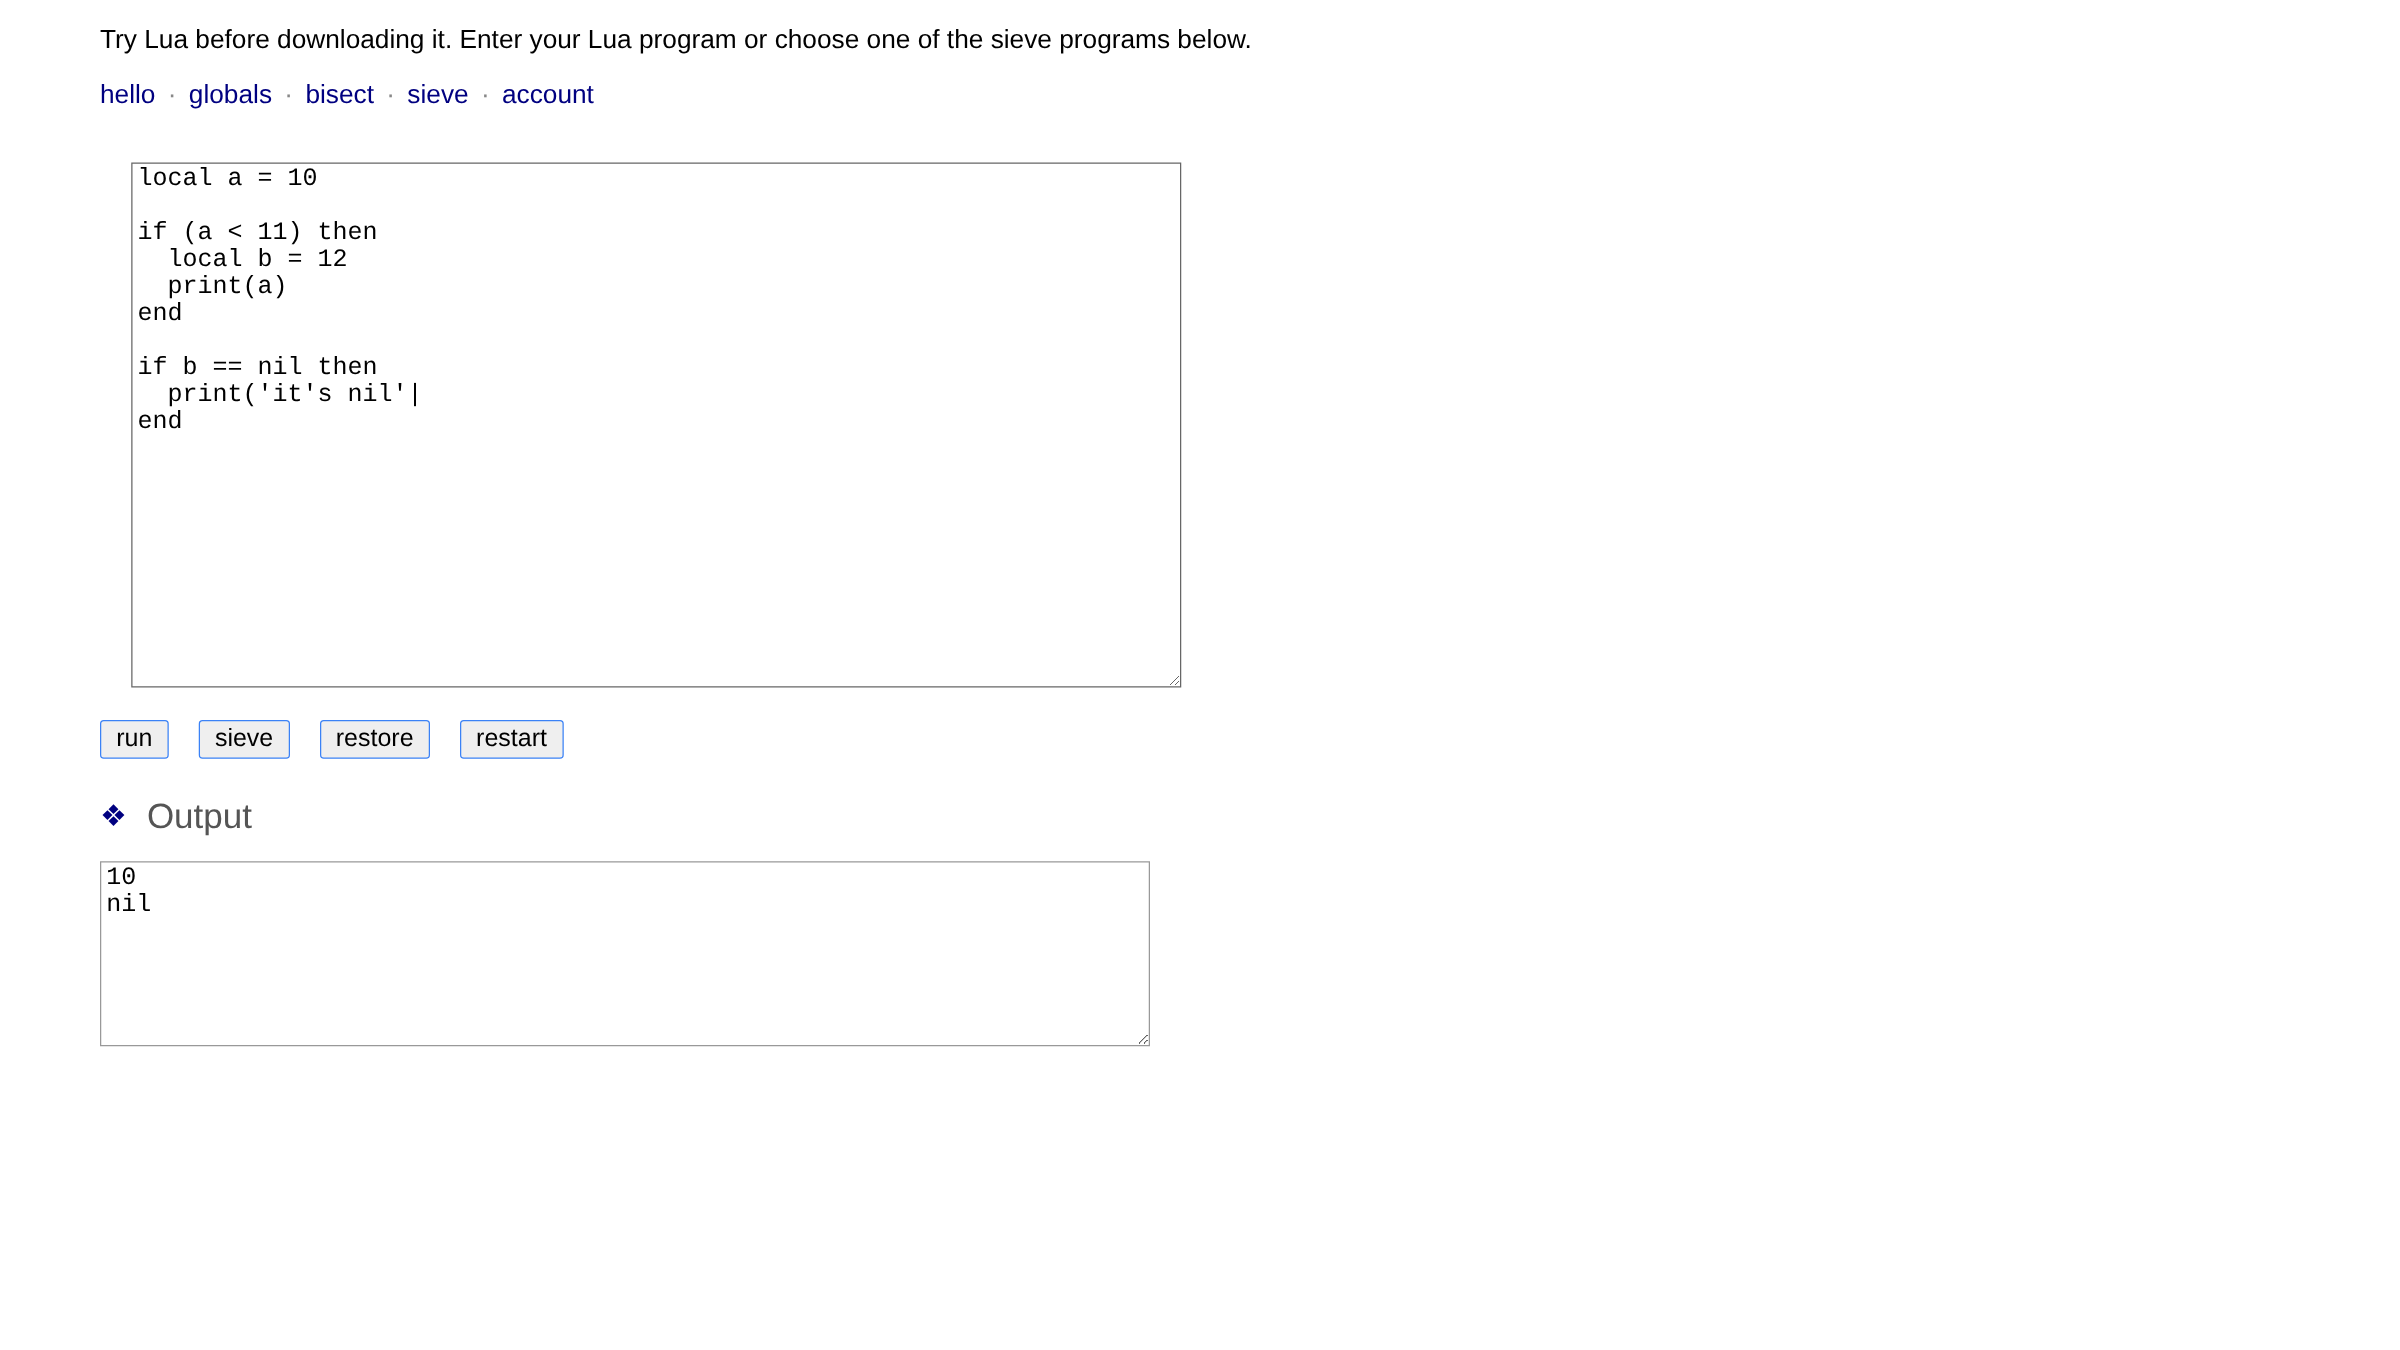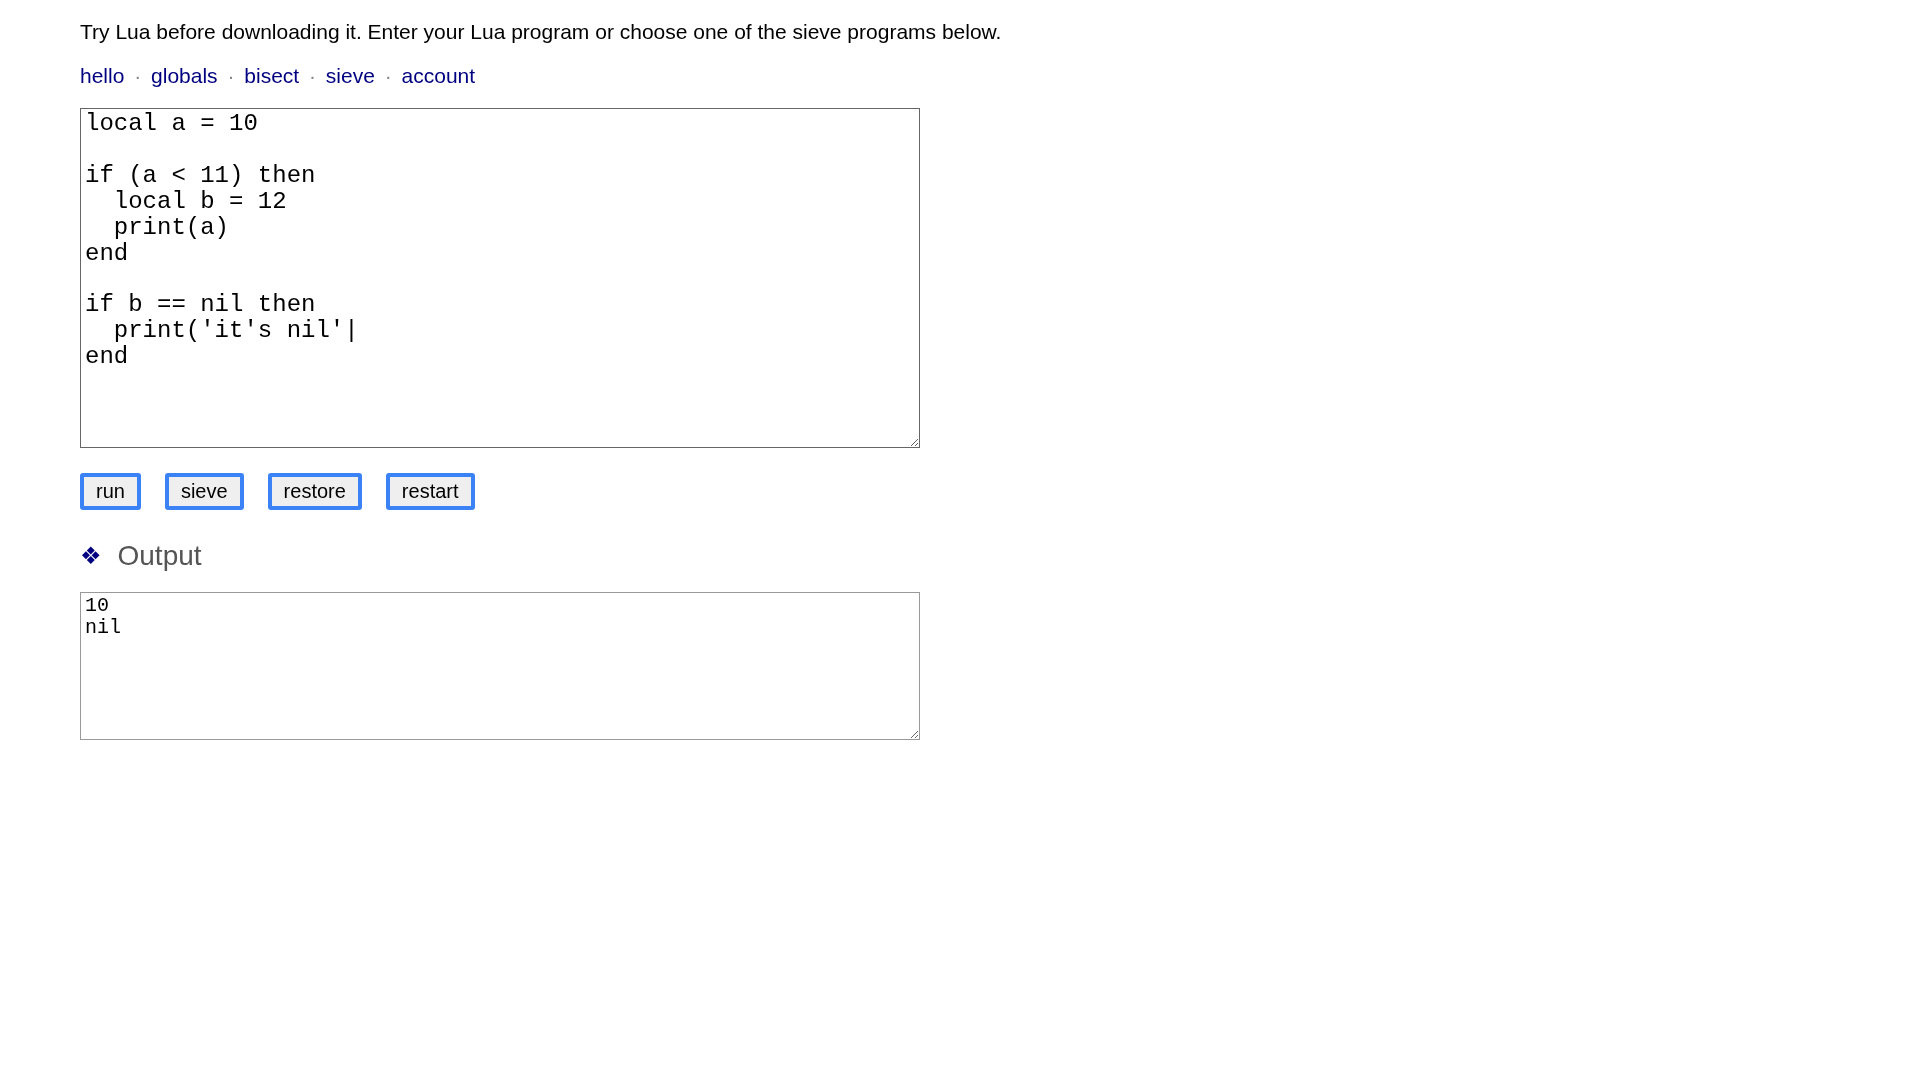--- a/index.html
+++ b/index.html
@@ -16,55 +16,56 @@
     }
     .intro {
       margin-bottom: 20px;
       font-size: 21px;
     }
     .intro a {
       color: #000000;
       text-decoration: none;
     }
     .demo-links {
-      margin-bottom: 20px;
+      margin-bottom: 42px;
       font-size: 21px;
     }
     .demo-links a {
       color: #000080;
       text-decoration: none;
     }
     .separator {
       color: #888;
       margin: 0 4px;
     }
     .code-textarea {
       width: 840px;
-      height: 340px;
+      height: 420px;
       font-family: 'Courier New', Courier, monospace;
-      font-size: 24px;
+      font-size: 20px;
       padding: 2px 4px;
       border: 1px solid #666;
       resize: both;
       line-height: 1.08;
       white-space: pre;
       overflow: auto;
+      margin-left: 25px;
     }
     .button-row {
       margin-top: 20px;
       margin-bottom: 30px;
       display: flex;
       gap: 24px;
     }
     .button-row button {
       font-family: Verdana, Geneva, sans-serif;
       font-size: 20px;
       padding: 3px 12px;
       background: #efefef;
-      border: 4px solid #3b82f6;
+      border: 1px solid #3b82f6;
       border-radius: 3px;
       cursor: pointer;
     }
     .output-header {
       display: flex;
       align-items: center;
       gap: 16px;
       margin-bottom: 20px;
     }
     .output-icon {

